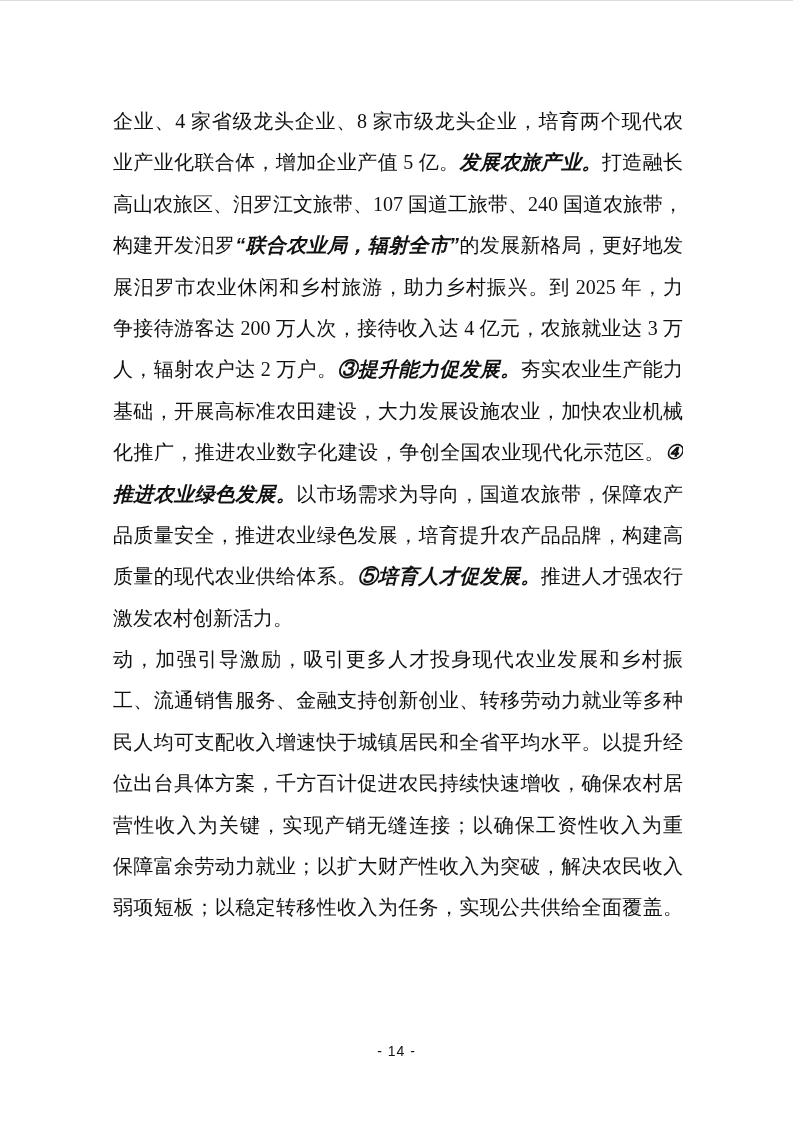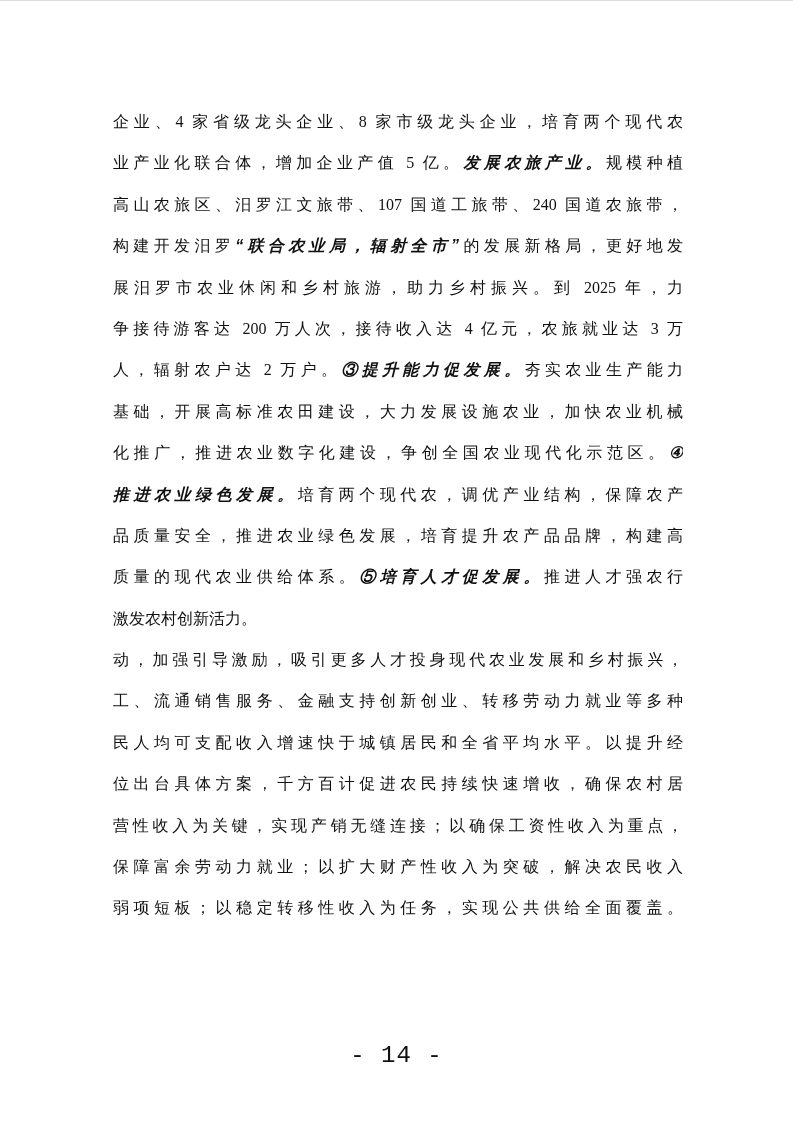--- a/index.html
+++ b/index.html
@@ -17,21 +17,21 @@
     box-sizing: border-box;
   }
   .text-block {
     position: absolute;
     left: 113px;
     top: 100px;
     width: 570px;
   }
   .line {
     font-family: "Liberation Serif", serif;
-    font-size: 16px;
+    font-size: 20px;
     color: #111111;
     height: 41.4px;
     line-height: 41.4px;
     text-align: justify;
     text-align-last: justify;
     overflow: hidden;
   }
   .line.no-justify {
     text-align-last: left;
   }
@@ -44,41 +44,41 @@
     font-style: italic;
   }
   .footer {
     position: absolute;
     left: 0;
     right: 0;
     top: 1041px;
     text-align: center;
   }
   .page-number {
-    font-family: Liberation Mono, monospace;
-    font-size: 24px;
+    font-family: Liberation Sans, sans-serif;
+    font-size: 14px;
     color: #111111;
     letter-spacing: 1px;
   }
 </style>
 </head>
 <body>
 
 <div class="page">
   <div class="text-block" id="doc-body">
       <div class="line"><span class="run">企业、4 家省级龙头企业、8 家市级龙头企业，培育两个现代农</span></div>
-      <div class="line"><span class="run">业产业化联合体，增加企业产值 5 亿。</span><span class="run bold">发展农旅产业。</span><span class="run">规模种植</span></div>
+      <div class="line"><span class="run">业产业化联合体，增加企业产值 5 亿。</span><span class="run bold">发展农旅产业。</span><span class="run">打造融长</span></div>
       <div class="line"><span class="run">高山农旅区、汨罗江文旅带、107 国道工旅带、240 国道农旅带，</span></div>
       <div class="line"><span class="run">构建开发汨罗</span><span class="run bold">“联合农业局，辐射全市”</span><span class="run">的发展新格局，更好地发</span></div>
       <div class="line"><span class="run">展汨罗市农业休闲和乡村旅游，助力乡村振兴。到 2025 年，力</span></div>
       <div class="line"><span class="run">争接待游客达 200 万人次，接待收入达 4 亿元，农旅就业达 3 万</span></div>
       <div class="line"><span class="run">人，辐射农户达 2 万户。</span><span class="run bold">③提升能力促发展。</span><span class="run">夯实农业生产能力</span></div>
       <div class="line"><span class="run">基础，开展高标准农田建设，大力发展设施农业，加快农业机械</span></div>
       <div class="line"><span class="run">化推广，推进农业数字化建设，争创全国农业现代化示范区。</span><span class="run bold">④</span></div>
-      <div class="line"><span class="run bold">推进农业绿色发展。</span><span class="run">培育两个现代农，调优产业结构，保障农产</span></div>
+      <div class="line"><span class="run bold">推进农业绿色发展。</span><span class="run">以市场需求为导向，国道农旅带，保障农产</span></div>
       <div class="line"><span class="run">品质量安全，推进农业绿色发展，培育提升农产品品牌，构建高</span></div>
       <div class="line"><span class="run">质量的现代农业供给体系。</span><span class="run bold">⑤培育人才促发展。</span><span class="run">推进人才强农行</span></div>
       <div class="line no-justify"><span class="run">激发农村创新活力。</span></div>
       <div class="line"><span class="run">动，加强引导激励，吸引更多人才投身现代农业发展和乡村振兴，</span></div>
       <div class="line"><span class="run">工、流通销售服务、金融支持创新创业、转移劳动力就业等多种</span></div>
       <div class="line"><span class="run">民人均可支配收入增速快于城镇居民和全省平均水平。以提升经</span></div>
       <div class="line"><span class="run">位出台具体方案，千方百计促进农民持续快速增收，确保农村居</span></div>
       <div class="line"><span class="run">营性收入为关键，实现产销无缝连接；以确保工资性收入为重点，</span></div>
       <div class="line"><span class="run">保障富余劳动力就业；以扩大财产性收入为突破，解决农民收入</span></div>
       <div class="line"><span class="run">弱项短板；以稳定转移性收入为任务，实现公共供给全面覆盖。</span></div>

